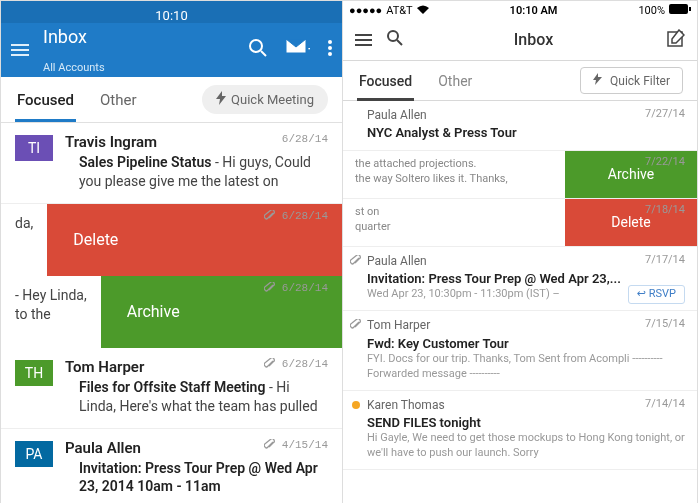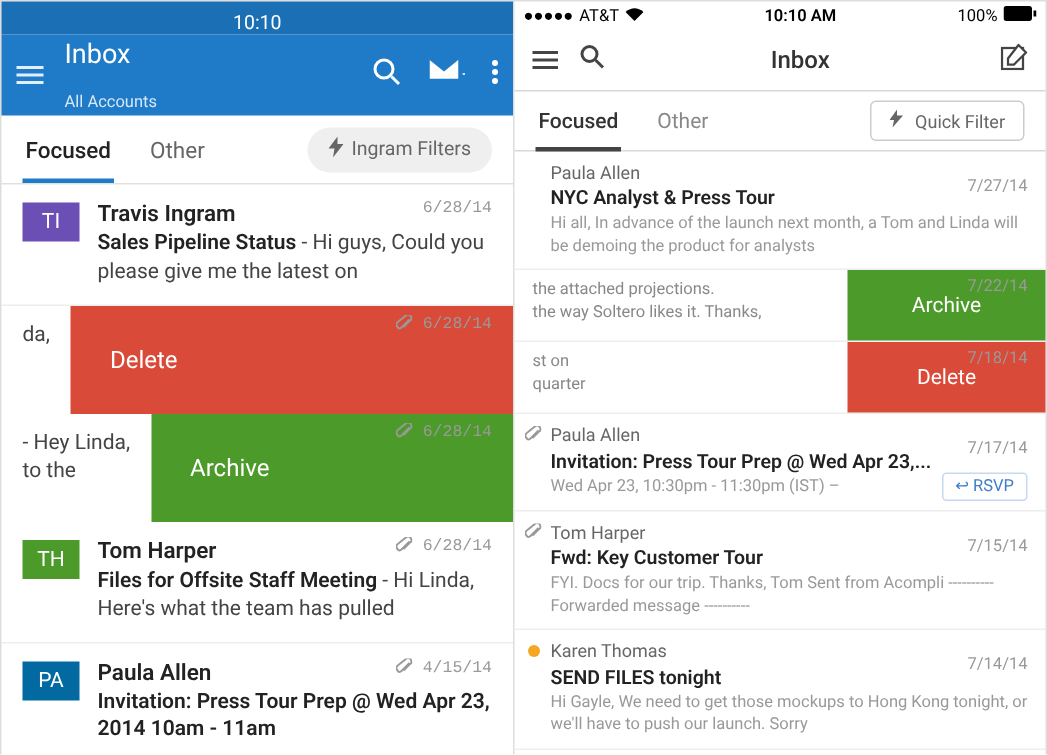--- a/index.html
+++ b/index.html
@@ -21,21 +21,21 @@
 .a-tab.active { color: #222; font-weight: 500; }
 .a-tab.active::after { content: ''; position: absolute; left: 0; right: 0; bottom: -1px; height: 3px; background: #1f7bc7; }
 .a-qf { margin-left: auto; background: #efefef; border-radius: 16px; padding: 6px 14px; font-size: 13px; color: #666; display: flex; align-items: center; gap: 5px; }
 .a-list { flex: 1; overflow: hidden; position: relative; }
 .a-item { padding: 10px 14px 12px; display: flex; gap: 12px; border-bottom: 1px solid #eee; position: relative; }
 .avatar { width: 38px; height: 26px; display: flex; align-items: center; justify-content: center; font-size: 14px; color: #fff; flex-shrink: 0; margin-top: 2px; }
 .a-body { flex: 1; min-width: 0; }
 .a-from { font-size: 15px; color: #222; font-weight: 600; }
 .a-date { position: absolute; right: 14px; top: 10px; font-size: 11px; color: #999; font-family: Liberation Mono, monospace; }
 .a-date svg { vertical-align: middle; }
-.a-line2 { font-size: 14px; color: #444; line-height: 1.35; margin-top: 2px; }
+.a-line2 { font-size: 14px; color: #444; line-height: 1.35; margin-top: 2px; margin-left: 14px; }
 .a-line2 b { font-weight: 600; color: #222; }
 .swipe { position: relative; height: 72px; display: flex; }
 .swipe-left { flex: 0 0 auto; padding: 10px 14px; color: #444; font-size: 14px; line-height: 1.35; }
 .swipe-panel { flex: 1; display: flex; align-items: center; font-size: 16px; color: #fff; padding-left: 26px; }
 .red { background: #d94a38; }
 .green { background: #4c9a2a; }
 .swipe .a-date { top: 6px; }
 
 
 .ios { flex: 1; display: flex; flex-direction: column; border-left: 1px solid #ddd; border-top: 1px solid #ddd; border-right: 1px solid #ddd; }
@@ -51,21 +51,21 @@
 .i-tab { font-size: 14px; color: #888; padding: 11px 2px; position: relative; }
 .i-tab.active { color: #333; font-weight: 500; }
 .i-tab.active::after { content: ''; position: absolute; left: 0; right: 0; bottom: -1px; height: 3px; background: #444; }
 .i-qf { margin-left: auto; border: 1px solid #ccc; border-radius: 4px; padding: 5px 12px; font-size: 12px; color: #666; display: flex; align-items: center; gap: 8px; }
 .i-list { flex: 1; font-size: 12px; }
 .i-item { padding: 6px 12px 8px 24px; border-bottom: 1px solid #eee; position: relative; color: #888; line-height: 1.35; }
 .i-dot { width: 8px; height: 8px; border-radius: 50%; position: absolute; left: 9px; top: 10px; }
 .i-from { color: #666; font-size: 12px; }
 .i-subj { color: #222; font-weight: 600; font-size: 13px; margin-top: 1px; white-space: nowrap; overflow: hidden; text-overflow: ellipsis; }
 .i-snip { font-size: 11px; color: #999; }
-.i-date { position: absolute; right: 12px; top: 16px; font-size: 11px; color: #999; display: flex; align-items: center; gap: 4px; }
+.i-date { position: absolute; right: 12px; top: 6px; font-size: 11px; color: #999; display: flex; align-items: center; gap: 4px; }
 .i-rsvp { position: absolute; right: 12px; bottom: 6px; border: 1px solid #c5daf0; border-radius: 3px; padding: 1px 8px; font-size: 11px; color: #3f7ec7; }
 .i-swipe { position: relative; display: flex; border-bottom: 1px solid #eee; height: 48px; }
 .i-swipe-left { flex: 1; padding: 6px 12px; color: #888; font-size: 11px; line-height: 1.35; overflow: hidden; }
 .i-swipe-panel { width: 132px; display: flex; align-items: center; justify-content: center; color: #fff; font-size: 14px; }
 .i-swipe .i-date { top: 4px; }
 svg { display: inline-block; }
 </style>
 </head>
 <body>
 
@@ -109,21 +109,21 @@
           </svg></span>
     </div>
   </div>
   <div class="a-tabs">
     <div class="a-tab active">Focused</div>
     <div class="a-tab">Other</div>
     <div class="a-qf">
       <span><svg width="10" height="14" viewBox="0 0 10 14">
             <path d="M6 0 L0 8 H4 L3 14 L10 5 H6 Z" fill="#666"></path>
           </svg></span>
-      <span>Ingram Filters</span>
+      <span>Quick Meeting</span>
     </div>
   </div>
   <div class="a-list" id="a-list">
       <div class="a-item">
         <div class="avatar" style="background:#6b4fb5">TI</div>
         <div class="a-body">
           <div class="a-from">Travis Ingram</div>
           <div class="a-line2"><b>Sales Pipeline Status</b> - Hi guys, Could you please give me the latest on</div>
         </div>
         <div class="a-date">6/28/14</div>
@@ -202,21 +202,20 @@
       <span><svg width="9" height="12" viewBox="0 0 9 12">
             <path d="M5 0 L0 7 H3 L2 12 L9 4 H5 Z" fill="#666"></path>
           </svg></span>
       <span>Quick Filter</span>
     </div>
   </div>
   <div class="i-list" id="i-list">
       <div class="i-item">
         <div class="i-from">Paula Allen</div>
         <div class="i-subj">NYC Analyst &amp; Press Tour</div>
-        <div class="i-snip">Hi all, In advance of the launch next month, a Tom and Linda will be demoing the product for analysts</div>
         <div class="i-date">7/27/14</div>
       </div>
       <div class="i-swipe">
         <div class="i-swipe-left">the attached projections.<br>the way Soltero likes it. Thanks,</div>
         <div class="i-swipe-panel green">Archive</div>
         <div class="i-date">7/22/14</div>
       </div>
       <div class="i-swipe">
         <div class="i-swipe-left">st on<br>quarter</div>
         <div class="i-swipe-panel red">Delete</div>

